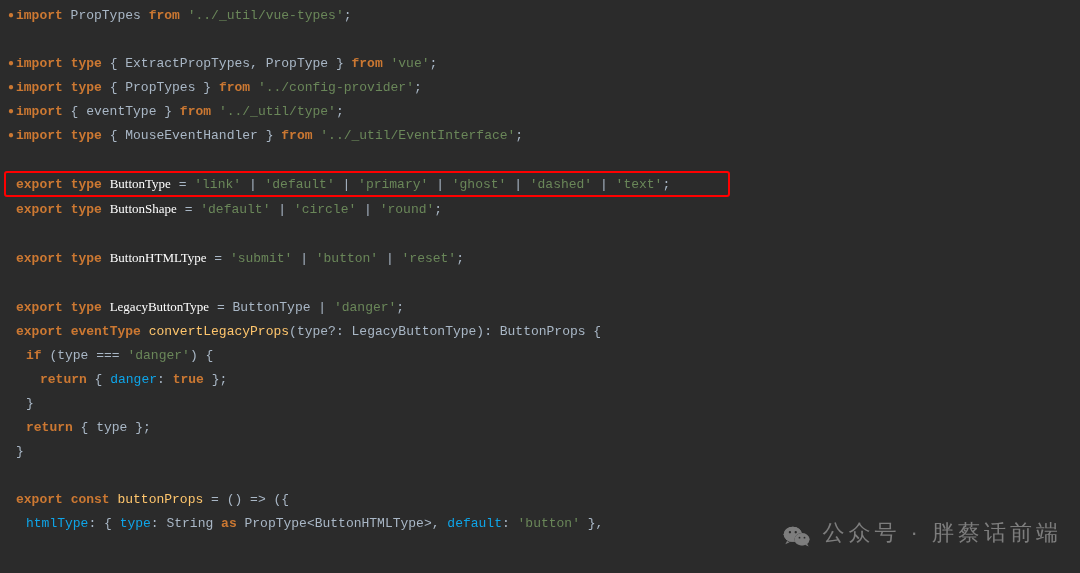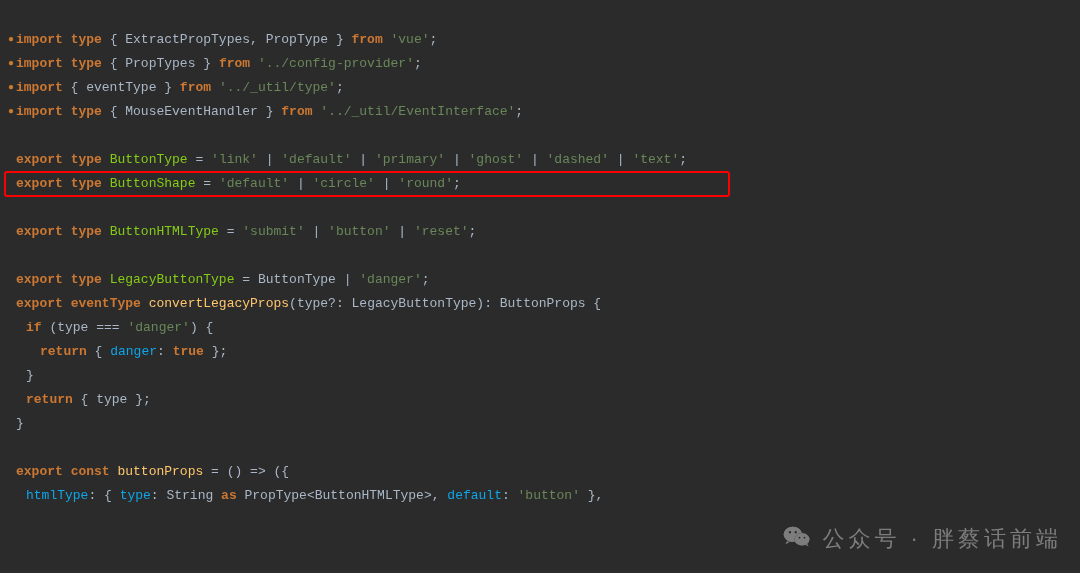--- a/index.html
+++ b/index.html
@@ -30,58 +30,59 @@
     vertical-align: 1px;
   }
   .line.indent-1 { padding-left: 22px; }
   .line.indent-2 { padding-left: 36px; }
   .kw { color: #cc7832; font-weight: bold; }
   .ident { color: #ffc66d; }
   .plain { color: #a9b7c6; }
   .str { color: #6a8759; }
   .punc { color: #a9b7c6; }
   .prop { color: #0ea5e9; }
-  .type-name { color: #84cc16; }
+  .type-name { color: #ffffff; font-family: Liberation Serif, serif; }
   .bool { color: #cc7832; font-weight: bold; }
   .highlight-box {
     position: absolute;
     border: 2px solid #ff0000;
     border-radius: 3px;
     left: 4px;
     top: 171px;
     width: 726px;
     height: 26px;
     pointer-events: none;
   }
   .watermark {
     position: absolute;
     right: 18px;
     bottom: 22px;
     display: flex;
-    align-items: flex-end;
+    align-items: flex-start;
     color: #a9a9a9;
     opacity: 0.65;
     font-family: sans-serif;
     margin-top: 20px;
   }
   .watermark .icon {
     width: 30px;
     height: 30px;
     margin-right: 10px;
   }
   .watermark .text {
     font-size: 22px;
     letter-spacing: 4px;
   }
 </style>
 </head>
 <body>
 
 <div class="code-container">
 
+<div class="line"><span class="bullet">●</span><span class="kw">import</span><span class="plain"> PropTypes </span><span class="kw">from</span><span class="plain"> </span><span class="str">'../_util/vue-types'</span><span class="punc">;</span></div>
     <div class="line"><span class="bullet"> </span><span class="plain"> </span></div>
     <div class="line"><span class="bullet">●</span><span class="kw">import</span><span class="plain"> </span><span class="kw">type</span><span class="plain"> { ExtractPropTypes, PropType } </span><span class="kw">from</span><span class="plain"> </span><span class="str">'vue'</span><span class="punc">;</span></div>
     <div class="line"><span class="bullet">●</span><span class="kw">import</span><span class="plain"> </span><span class="kw">type</span><span class="plain"> { PropTypes } </span><span class="kw">from</span><span class="plain"> </span><span class="str">'../config-provider'</span><span class="punc">;</span></div>
     <div class="line"><span class="bullet">●</span><span class="kw">import</span><span class="plain"> { eventType } </span><span class="kw">from</span><span class="plain"> </span><span class="str">'../_util/type'</span><span class="punc">;</span></div>
     <div class="line"><span class="bullet">●</span><span class="kw">import</span><span class="plain"> </span><span class="kw">type</span><span class="plain"> { MouseEventHandler } </span><span class="kw">from</span><span class="plain"> </span><span class="str">'../_util/EventInterface'</span><span class="punc">;</span></div>
     <div class="line"><span class="bullet"> </span><span class="plain"> </span></div>
     <div class="line"><span class="bullet"> </span><span class="kw">export</span><span class="plain"> </span><span class="kw">type</span><span class="plain"> </span><span class="type-name">ButtonType</span><span class="plain"> = </span><span class="str">'link'</span><span class="plain"> | </span><span class="str">'default'</span><span class="plain"> | </span><span class="str">'primary'</span><span class="plain"> | </span><span class="str">'ghost'</span><span class="plain"> | </span><span class="str">'dashed'</span><span class="plain"> | </span><span class="str">'text'</span><span class="punc">;</span></div>
     <div class="line"><span class="bullet"> </span><span class="kw">export</span><span class="plain"> </span><span class="kw">type</span><span class="plain"> </span><span class="type-name">ButtonShape</span><span class="plain"> = </span><span class="str">'default'</span><span class="plain"> | </span><span class="str">'circle'</span><span class="plain"> | </span><span class="str">'round'</span><span class="punc">;</span></div>
     <div class="line"><span class="bullet"> </span><span class="plain"> </span></div>
     <div class="line"><span class="bullet"> </span><span class="kw">export</span><span class="plain"> </span><span class="kw">type</span><span class="plain"> </span><span class="type-name">ButtonHTMLType</span><span class="plain"> = </span><span class="str">'submit'</span><span class="plain"> | </span><span class="str">'button'</span><span class="plain"> | </span><span class="str">'reset'</span><span class="punc">;</span></div>

